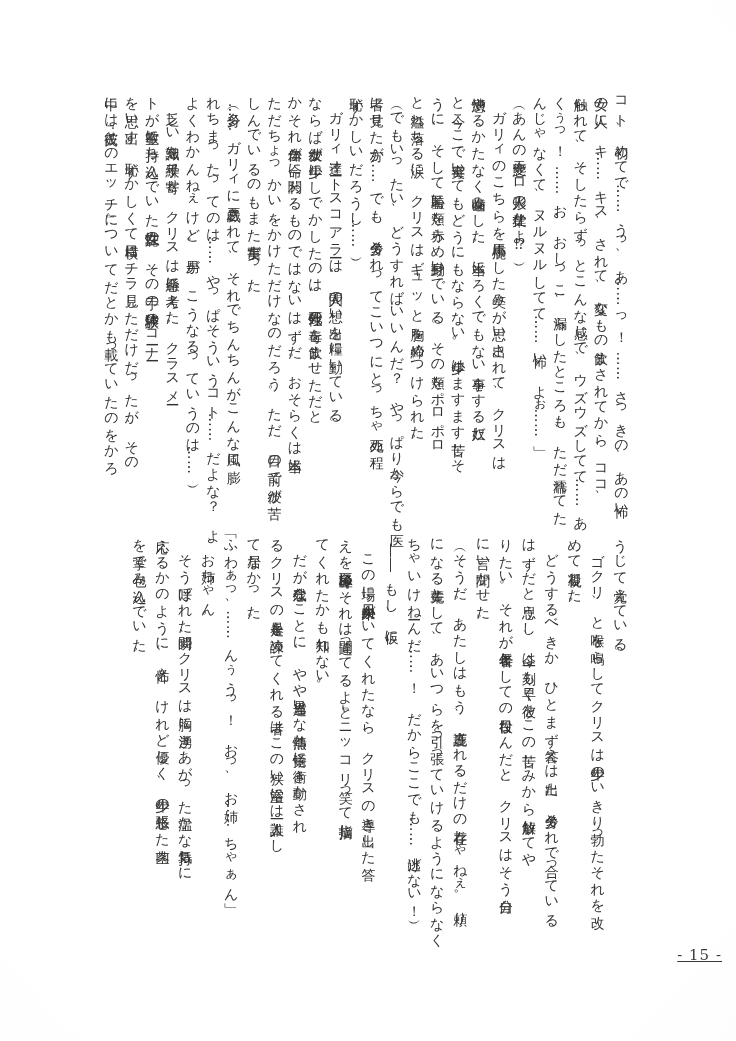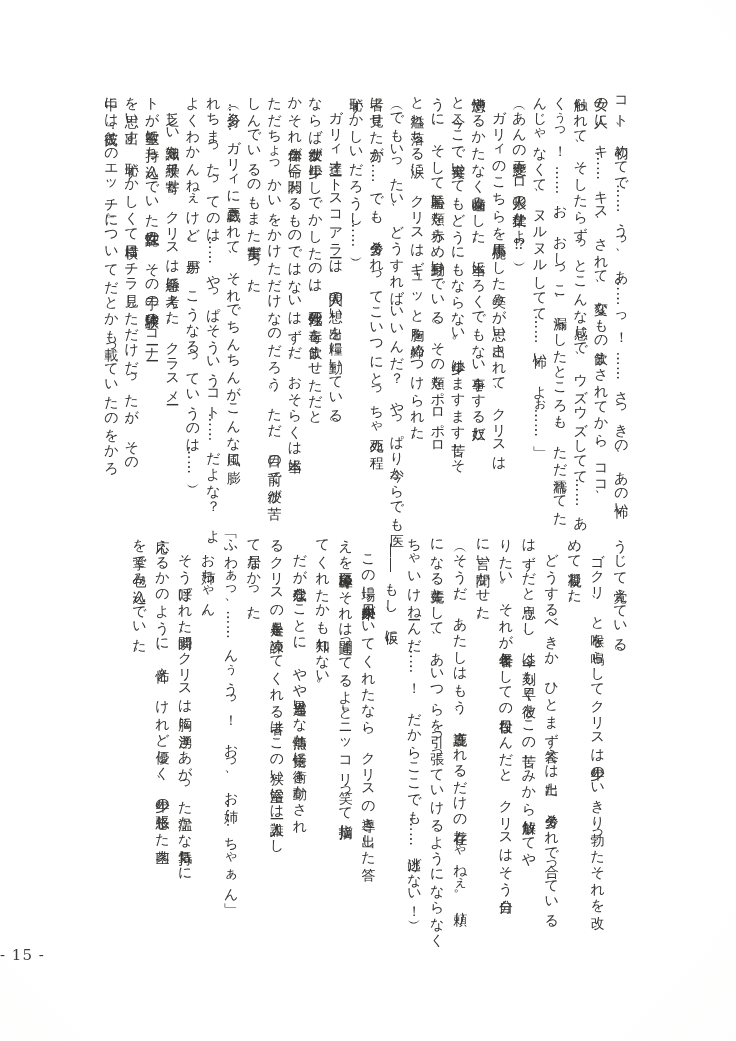--- a/index.html
+++ b/index.html
@@ -37,24 +37,25 @@
     line-height: 22.9px;
   }
   .vline {
     white-space: pre;
   }
   .page-number {
     position: absolute;
     top: 946px;
     left: 0;
     width: 722px;
-    text-align: left;
+    text-align: right;
     font-size: 15px;
     letter-spacing: 1px;
     color: #3a3a39;
+    text-decoration: underline;
   }
 </style>
 </head>
 <body>
 
 <div class="page">
 
   <div class="band band-upper">
       <div class="vline">コト、初めてで……うっ、あ……っ！　……さっきの、あの怖い</div>
       <div class="vline">女の人に、キ……キス、されて、変なもの飲まされてから、ココ、</div>

